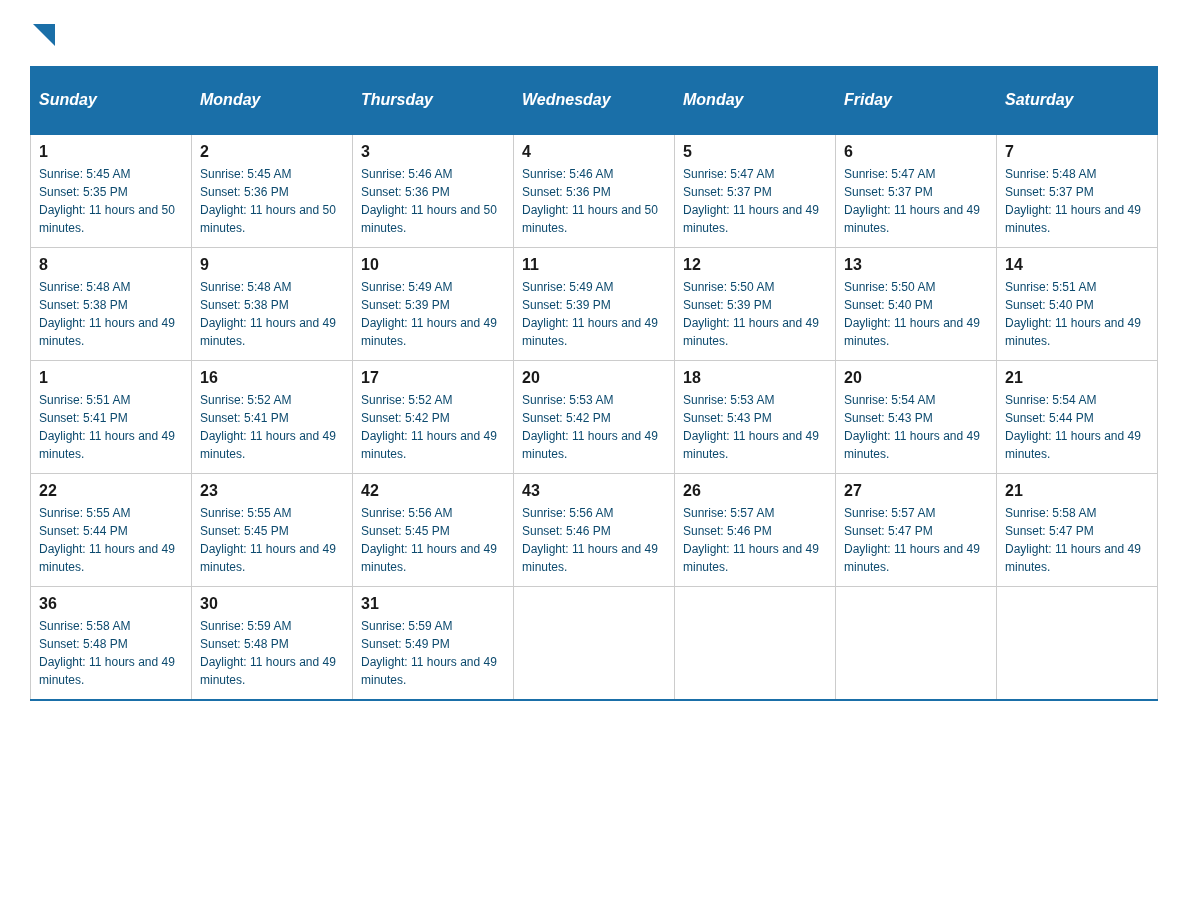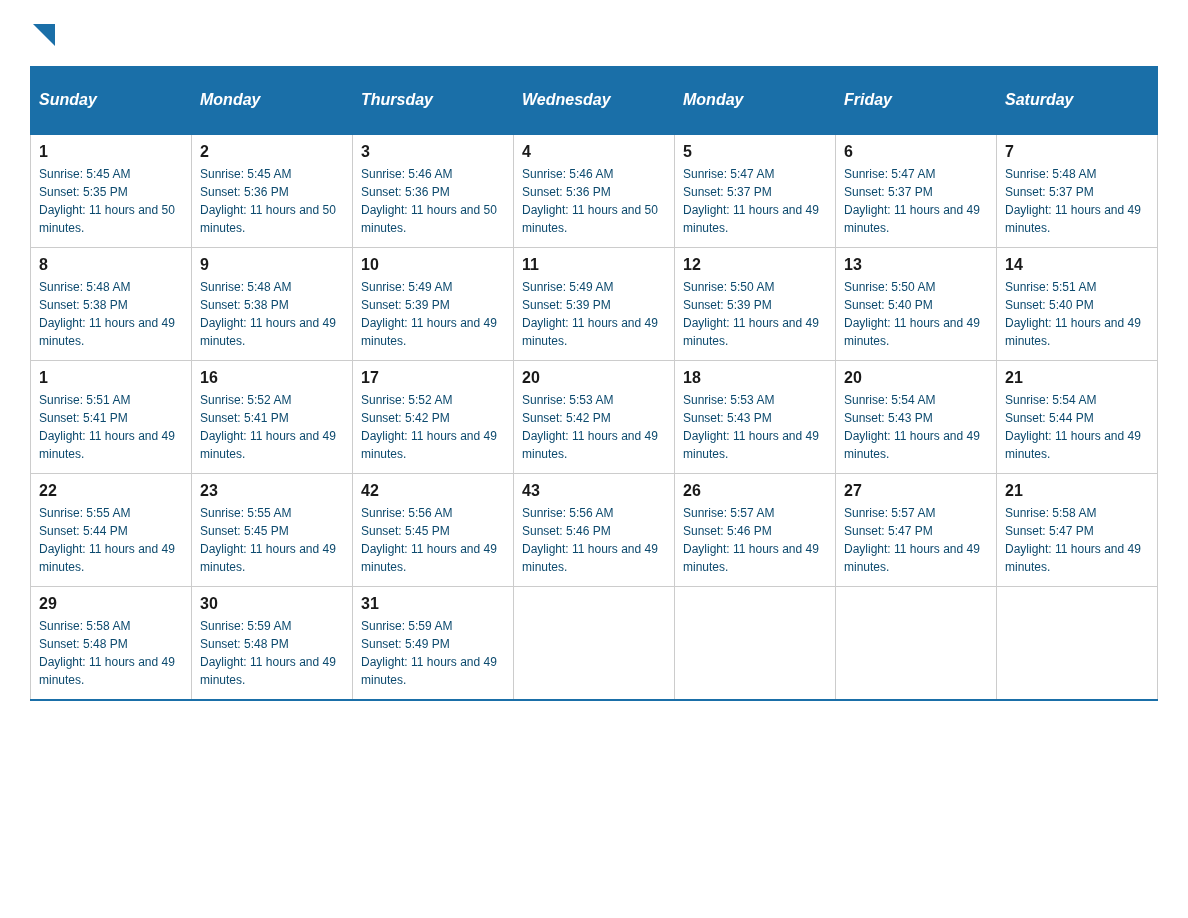--- a/index.html
+++ b/index.html
@@ -245,21 +245,21 @@
           <div class="day-number">27</div>
           <div class="day-info">Sunrise: 5:57 AM<br>Sunset: 5:47 PM<br>Daylight: 11 hours and 49 minutes.</div>
         </td>
         <td>
           <div class="day-number">21</div>
           <div class="day-info">Sunrise: 5:58 AM<br>Sunset: 5:47 PM<br>Daylight: 11 hours and 49 minutes.</div>
         </td>
       </tr>
       <tr>
         <td>
-          <div class="day-number">29</div>
+          <div class="day-number">36</div>
           <div class="day-info">Sunrise: 5:58 AM<br>Sunset: 5:48 PM<br>Daylight: 11 hours and 49 minutes.</div>
         </td>
         <td>
           <div class="day-number">30</div>
           <div class="day-info">Sunrise: 5:59 AM<br>Sunset: 5:48 PM<br>Daylight: 11 hours and 49 minutes.</div>
         </td>
         <td>
           <div class="day-number">31</div>
           <div class="day-info">Sunrise: 5:59 AM<br>Sunset: 5:49 PM<br>Daylight: 11 hours and 49 minutes.</div>
         </td>

